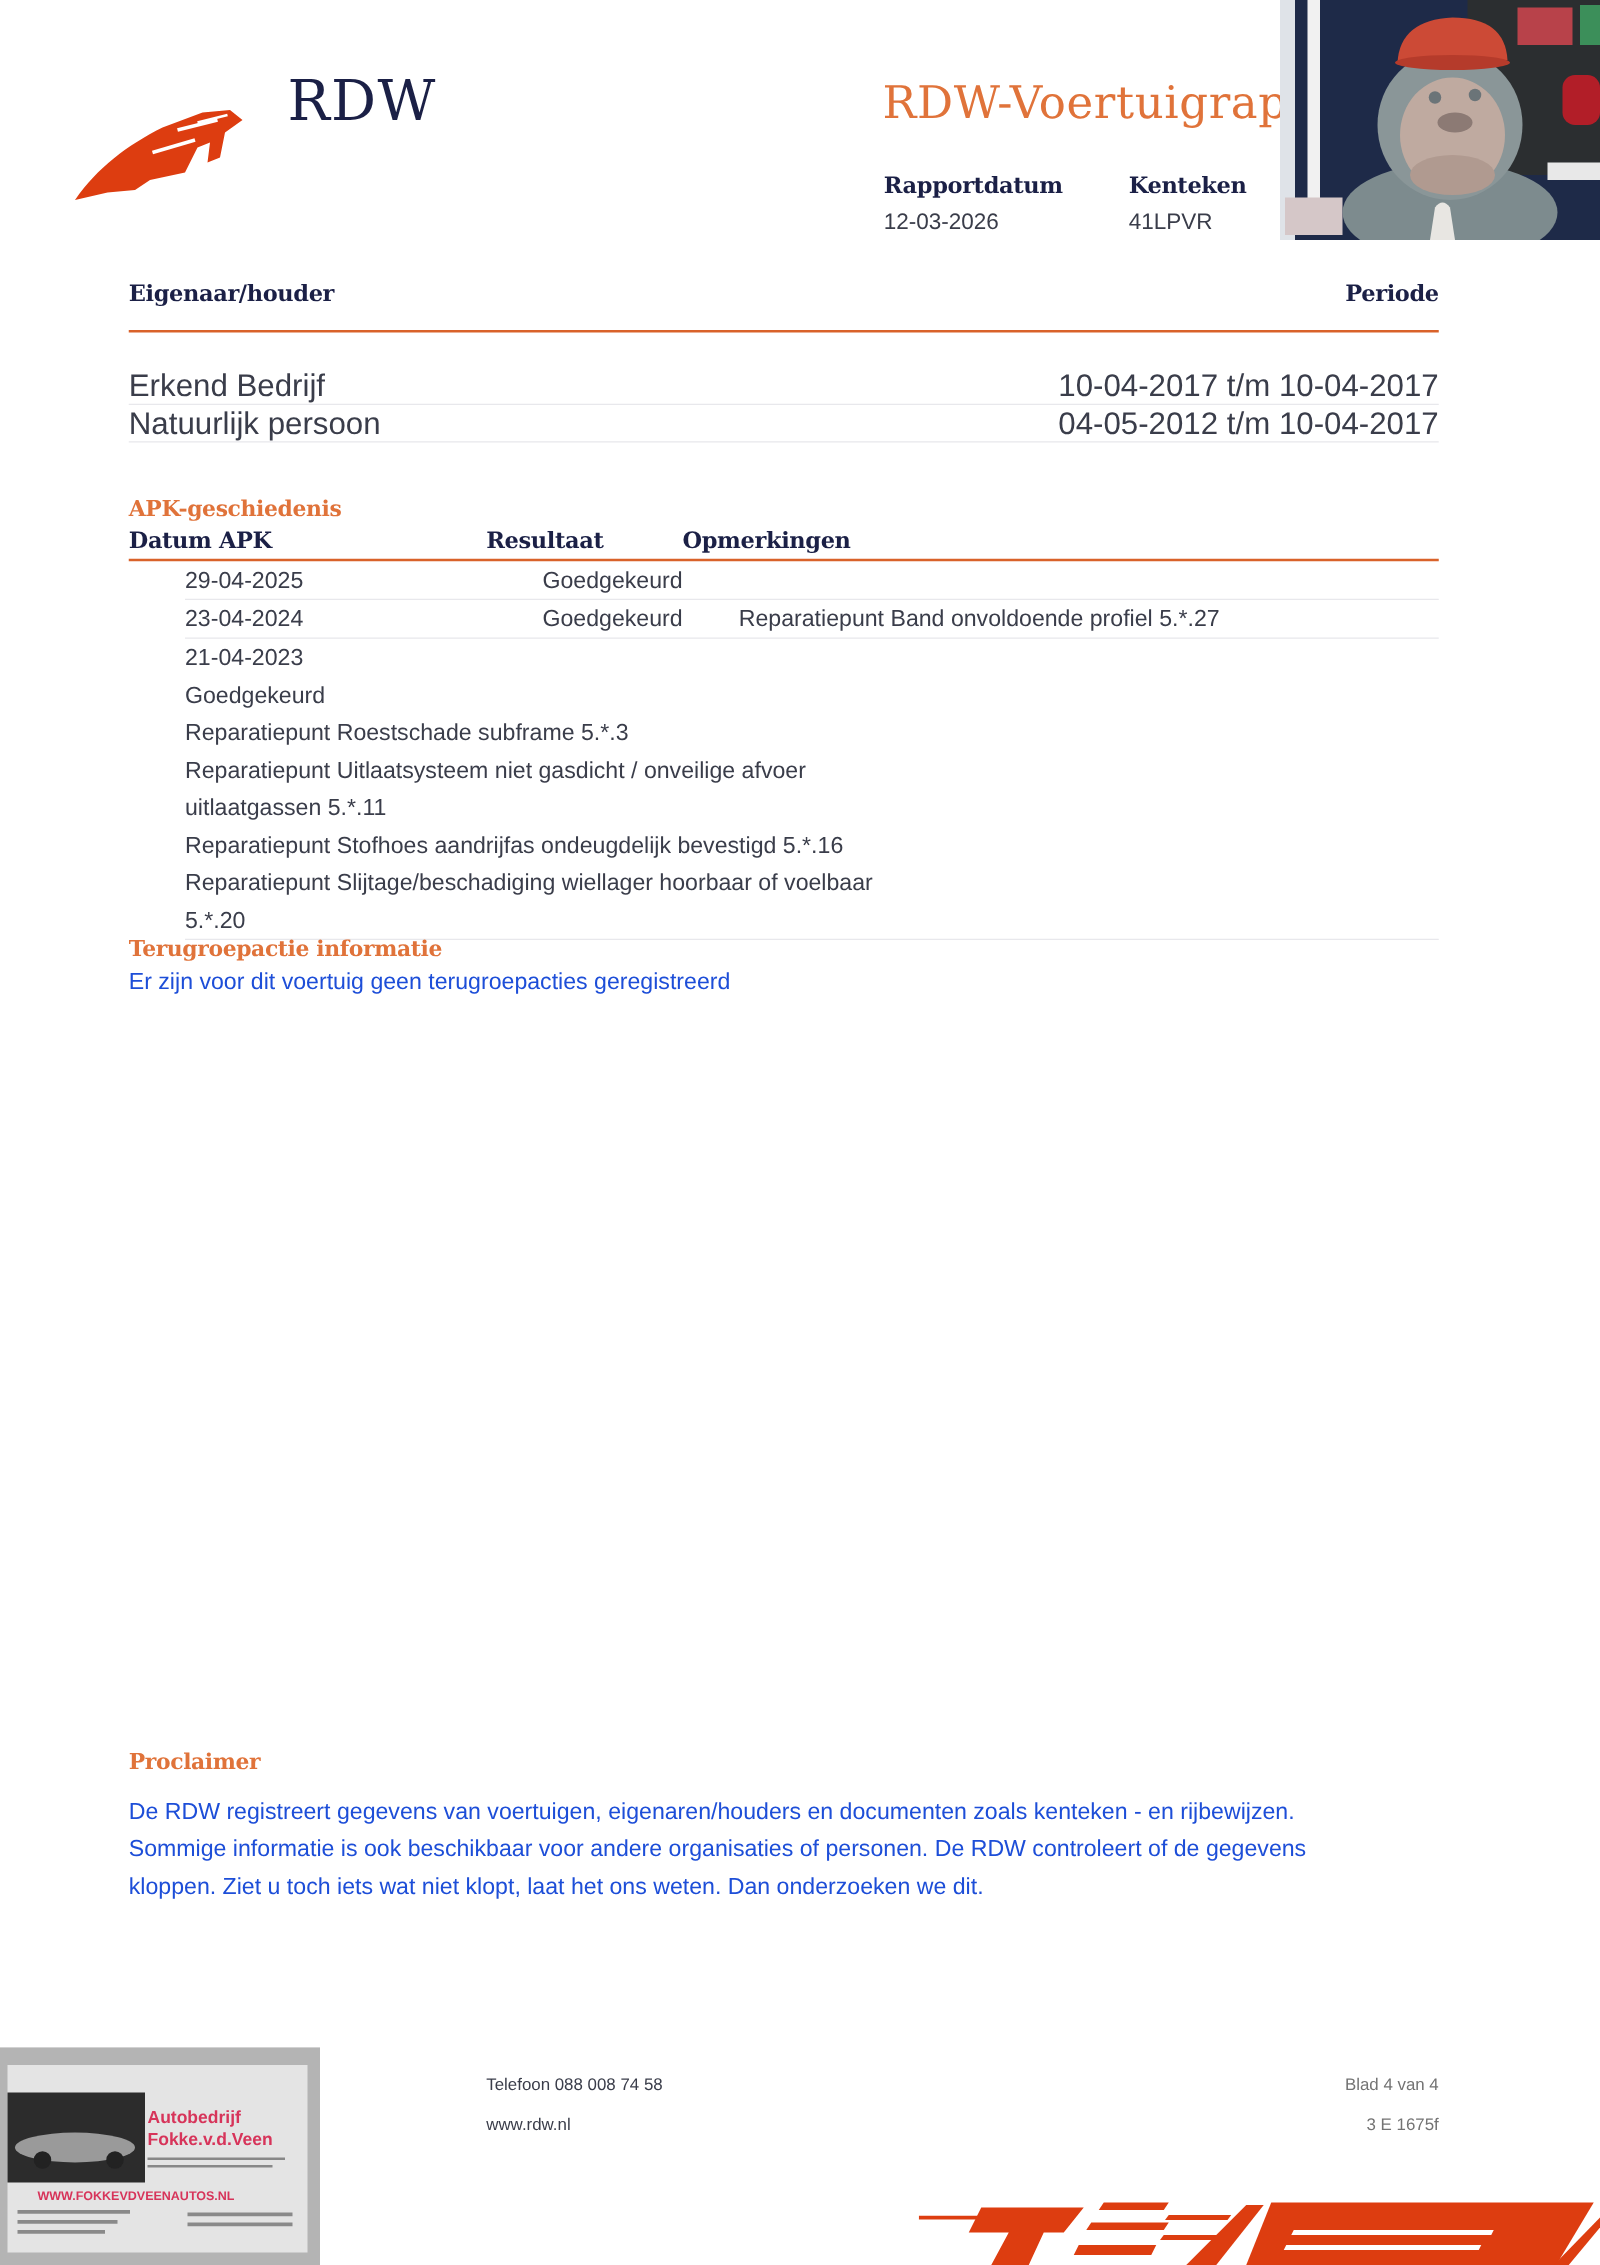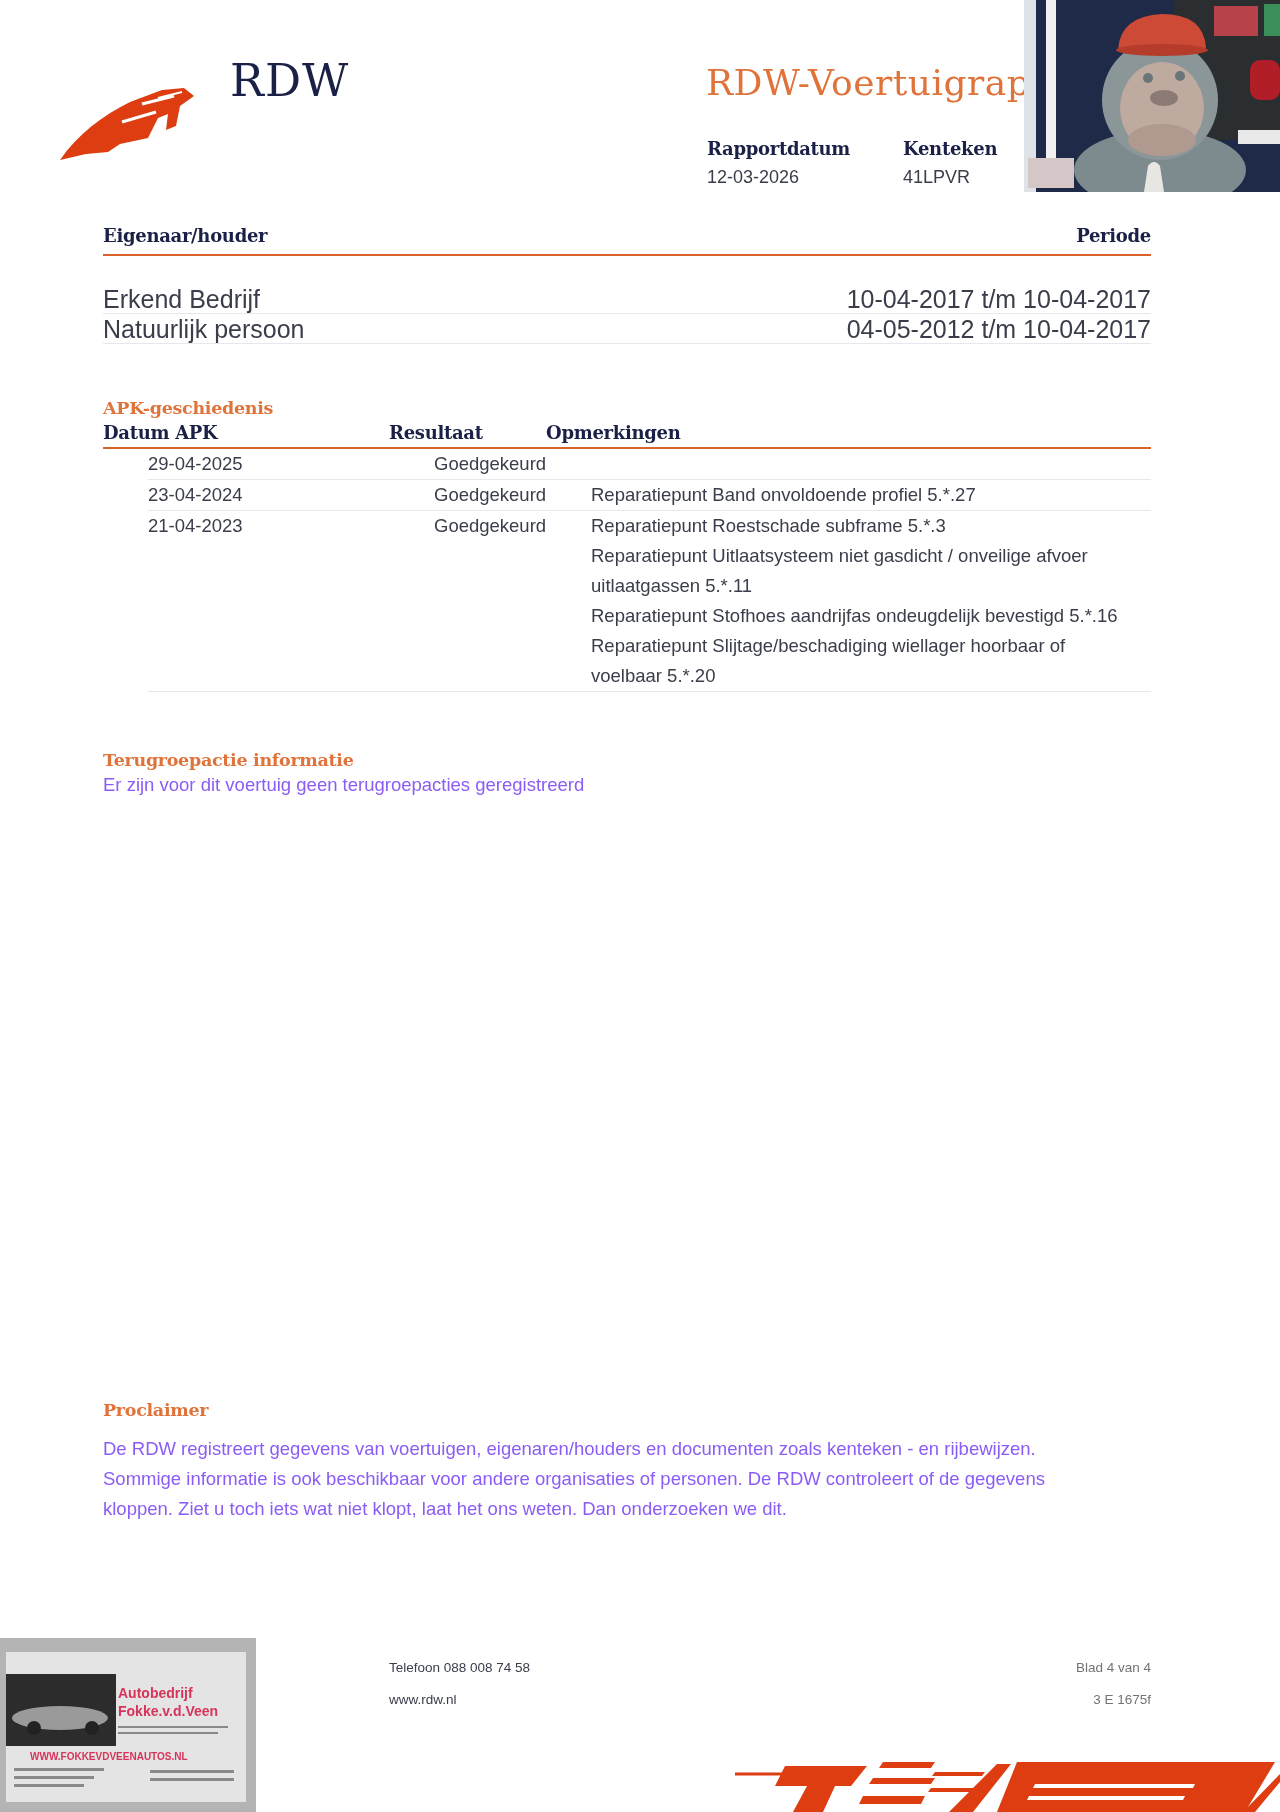--- a/index.html
+++ b/index.html
@@ -14,35 +14,35 @@
 
     .meta-block { position: absolute; top: 138px; }
     .meta-label { font-family: "DejaVu Serif", serif; font-weight: bold; font-size: 18px; color: #1b2046; letter-spacing: -0.3px; }
     .meta-value { font-size: 18px; color: #3a3d4a; margin-top: 8px; }
 
     .photo { position: absolute; left: 1024px; top: 0; width: 256px; height: 192px; overflow: hidden; background: #1f2a44; }
 
     
     .content { position: absolute; left: 103px; width: 1048px; }
 
-    .table-head { display: flex; justify-content: space-between; align-items: center; border-bottom: 2.5px solid #d9622a; padding-bottom: 8px; }
+    .table-head { display: flex; justify-content: space-between; align-items: center; border-bottom: 2.5px solid #d9622a; padding-bottom: 18px; }
     .th { font-family: "DejaVu Serif", serif; font-weight: bold; font-size: 18px; color: #1b2046; letter-spacing: -0.3px; }
 
     .owner-row { display: flex; justify-content: space-between; font-size: 25px; color: #3a3d4a; height: 30px; line-height: 30px; border-bottom: 1.5px solid #e8e8ec; }
 
     .section-title { font-family: "DejaVu Serif", serif; font-weight: bold; font-size: 17.5px; color: #e0733a; letter-spacing: -0.3px; }
 
     .apk-head { display: flex; border-bottom: 2.5px solid #d9622a; padding-bottom: 4px; margin-top: 4px; }
     .apk-row { display: flex; font-size: 18.5px; color: #3a3d4a; border-bottom: 1.5px solid #e8e8ec; line-height: 30px; margin-left: 45px; }
     .col-date { width: 286px; }
     .col-res { width: 157px; }
     .col-rem { flex: 1; }
     .remark { display: block; }
 
-    .body-text { font-size: 18.5px; color: #8b5cf6; line-height: 30px; }
+    .body-text { font-size: 18.5px; color: #1d4ed8; line-height: 30px; }
 
     
     .card { position: absolute; left: 0; top: 1638px; width: 256px; height: 174px; background: #b9b9b9; overflow: hidden; }
     .footer-left { position: absolute; left: 389px; top: 1660px; font-size: 13.5px; color: #3a3d4a; }
     .footer-right { position: absolute; right: 129px; top: 1660px; font-size: 13.5px; color: #737373; text-align: right; }
     .footer-line { height: 32px; line-height: 16px; }
     .stripes { position: absolute; left: 735px; top: 1752px; width: 545px; height: 60px; }
   </style>
 </head>
 <body>
@@ -116,21 +116,21 @@
     <span class="col-res">Goedgekeurd</span>
     <span class="col-rem">&nbsp;</span>
   </div>
   <div class="apk-row">
     <span class="col-date">23-04-2024</span>
     <span class="col-res">Goedgekeurd</span>
     <span class="col-rem">
       <span class="remark">Reparatiepunt Band onvoldoende profiel 5.*.27</span>
     </span>
   </div>
-  <div class="apk-row" style="border-bottom-color:#e8e8ec;">
+  <div class="apk-row" style="border-bottom-color:#e8e8ec;flex-direction:column;">
     <span class="col-date">21-04-2023</span>
     <span class="col-res">Goedgekeurd</span>
     <span class="col-rem" style="padding-right:20px;">
       <span class="remark">Reparatiepunt Roestschade subframe 5.*.3</span>
       <span class="remark" style="max-width:540px;">Reparatiepunt Uitlaatsysteem niet gasdicht / onveilige afvoer uitlaatgassen 5.*.11</span>
       <span class="remark">Reparatiepunt Stofhoes aandrijfas ondeugdelijk bevestigd 5.*.16</span>
       <span class="remark" style="max-width:590px;">Reparatiepunt Slijtage/beschadiging wiellager hoorbaar of voelbaar 5.*.20</span>
     </span>
   </div>
 </div>

